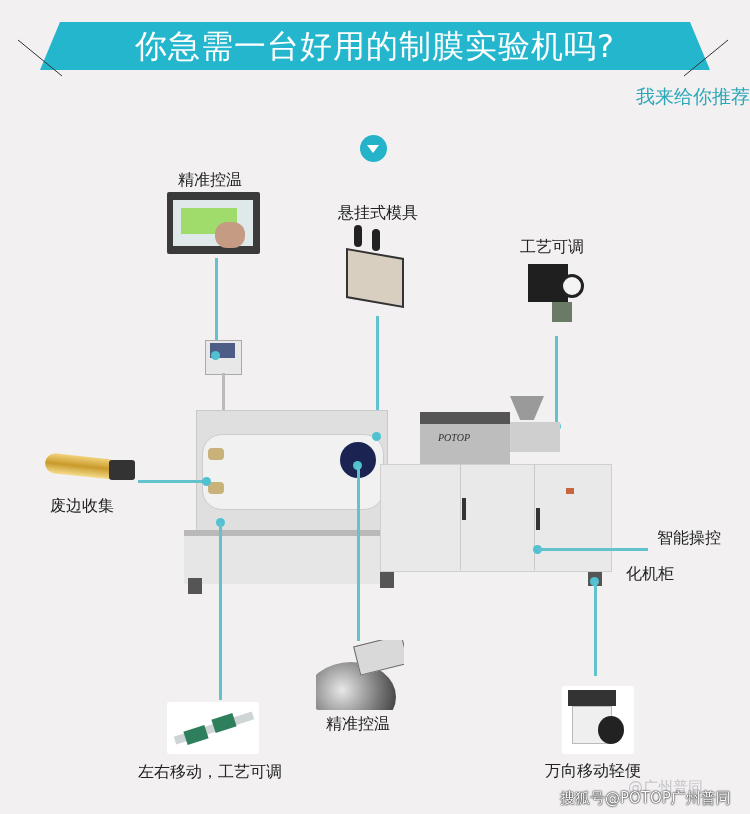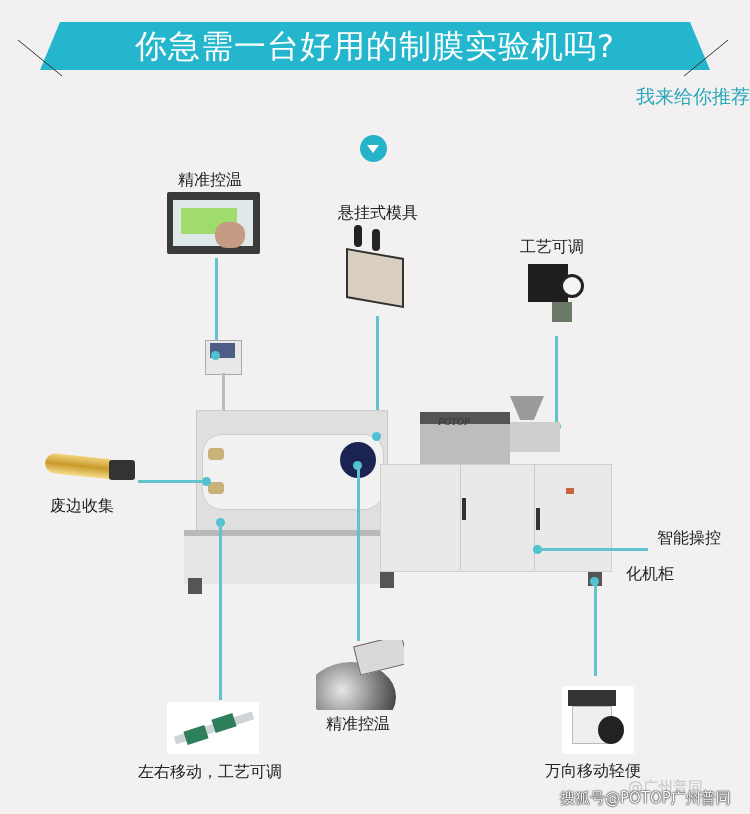--- a/index.html
+++ b/index.html
@@ -66,21 +66,21 @@
   <div style="position:absolute;left:30px;top:3px;width:25px;height:15px;background:#4d5d86"></div>
   <div style="position:absolute;left:42px;top:33px;width:3px;height:38px;background:#bbb"></div>
 
   <div style="position:absolute;left:16px;top:70px;width:190px;height:120px;background:#e0dfdf;border:1px solid #c9c9c9"></div>
   <div style="position:absolute;left:22px;top:94px;width:180px;height:74px;background:#f1f1f1;border-radius:20px;border:1px solid #ccc"></div>
   <div style="position:absolute;left:160px;top:102px;width:36px;height:36px;border-radius:50%;background:#1b2352"></div>
   <div style="position:absolute;left:28px;top:108px;width:16px;height:12px;background:#c8b27a;border-radius:4px"></div>
   <div style="position:absolute;left:28px;top:142px;width:16px;height:12px;background:#c8b27a;border-radius:4px"></div>
 
   <div style="position:absolute;left:240px;top:72px;width:90px;height:46px;background:#bdbdbd;border-top:12px solid #555"></div>
-  <div style="position:absolute;left:258px;top:76px;font:italic 10px 'Liberation Serif',serif;color:#333">POTOP</div>
+  <div style="position:absolute;left:258px;top:92px;font:italic 10px 'Liberation Serif',serif;color:#333">POTOP</div>
   <div style="position:absolute;left:330px;top:56px;width:34px;height:24px;background:#9a9a9a;clip-path:polygon(0 0,100% 0,70% 100%,30% 100%)"></div>
   <div style="position:absolute;left:330px;top:82px;width:50px;height:30px;background:#cfcfcf"></div>
 
   <div style="position:absolute;left:4px;top:190px;width:206px;height:48px;background:#e6e6e6;border-top:6px solid #b9b9b9"></div>
 
   <div style="position:absolute;left:200px;top:124px;width:230px;height:106px;background:#e9e9e9;border:1px solid #cfcfcf"></div>
   <div style="position:absolute;left:280px;top:124px;width:1px;height:106px;background:#c9c9c9"></div>
   <div style="position:absolute;left:354px;top:124px;width:1px;height:106px;background:#c9c9c9"></div>
   <div style="position:absolute;left:282px;top:158px;width:4px;height:22px;background:#333"></div>
   <div style="position:absolute;left:356px;top:168px;width:4px;height:22px;background:#333"></div>

